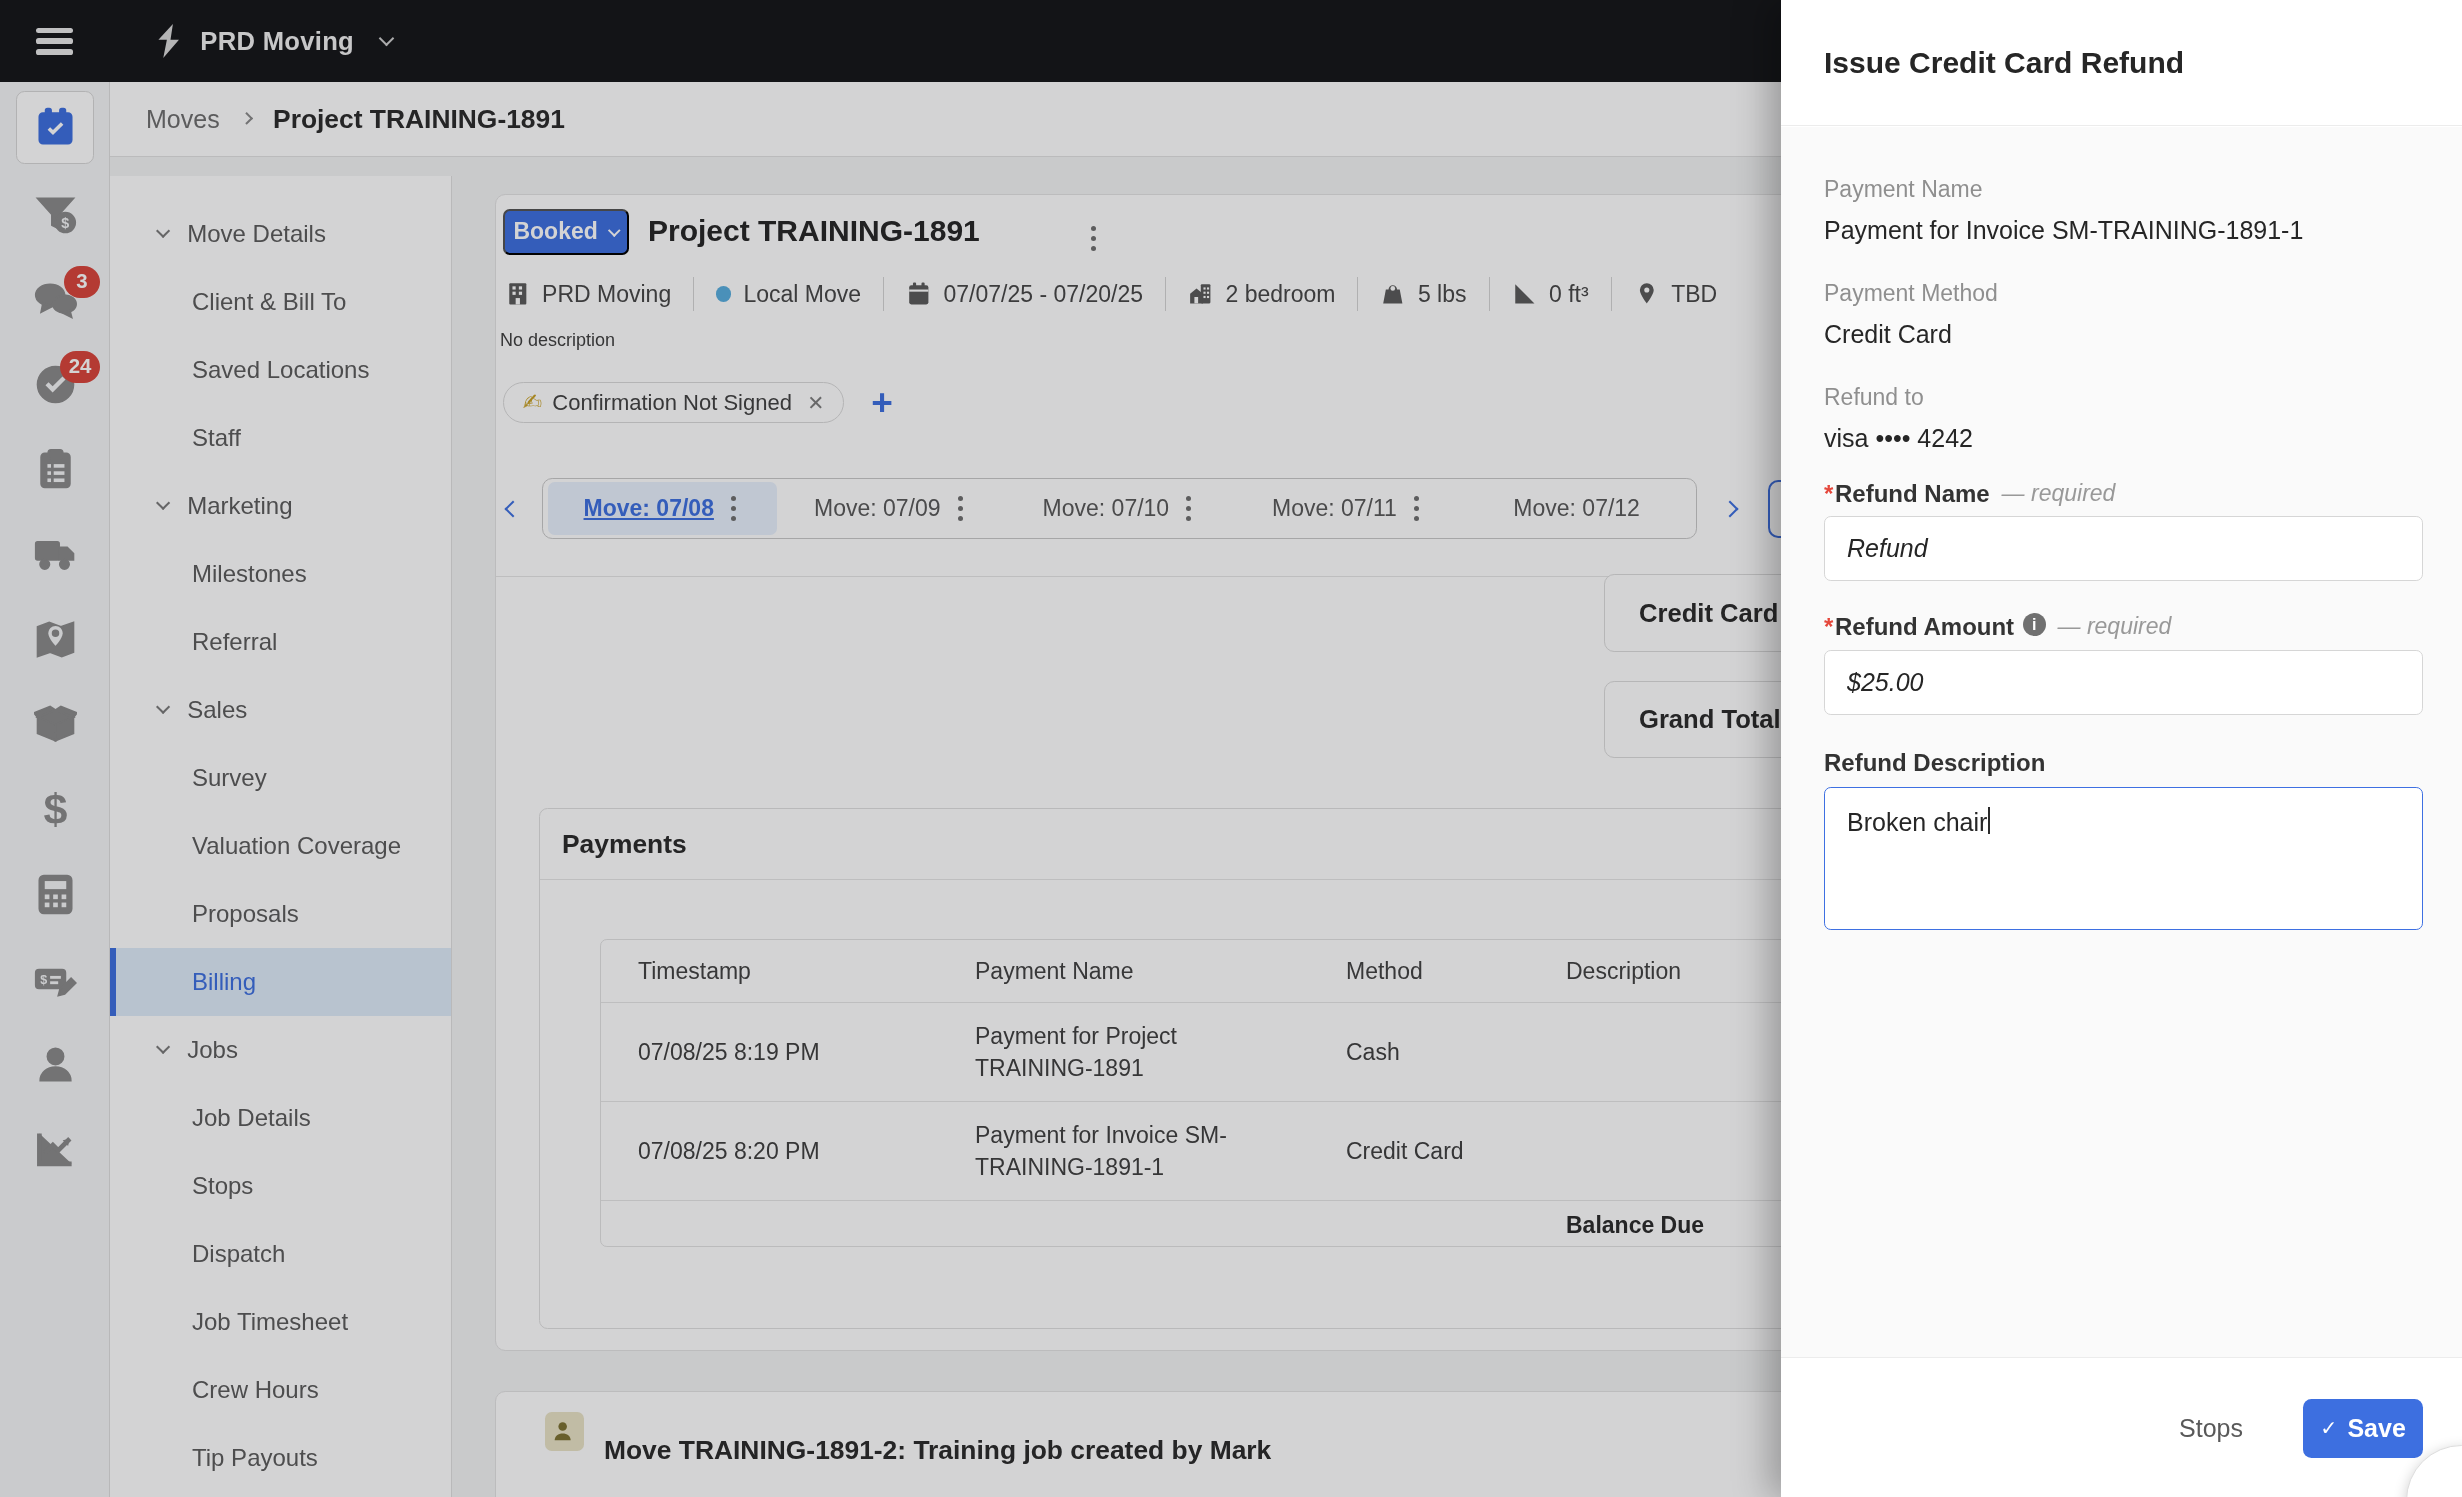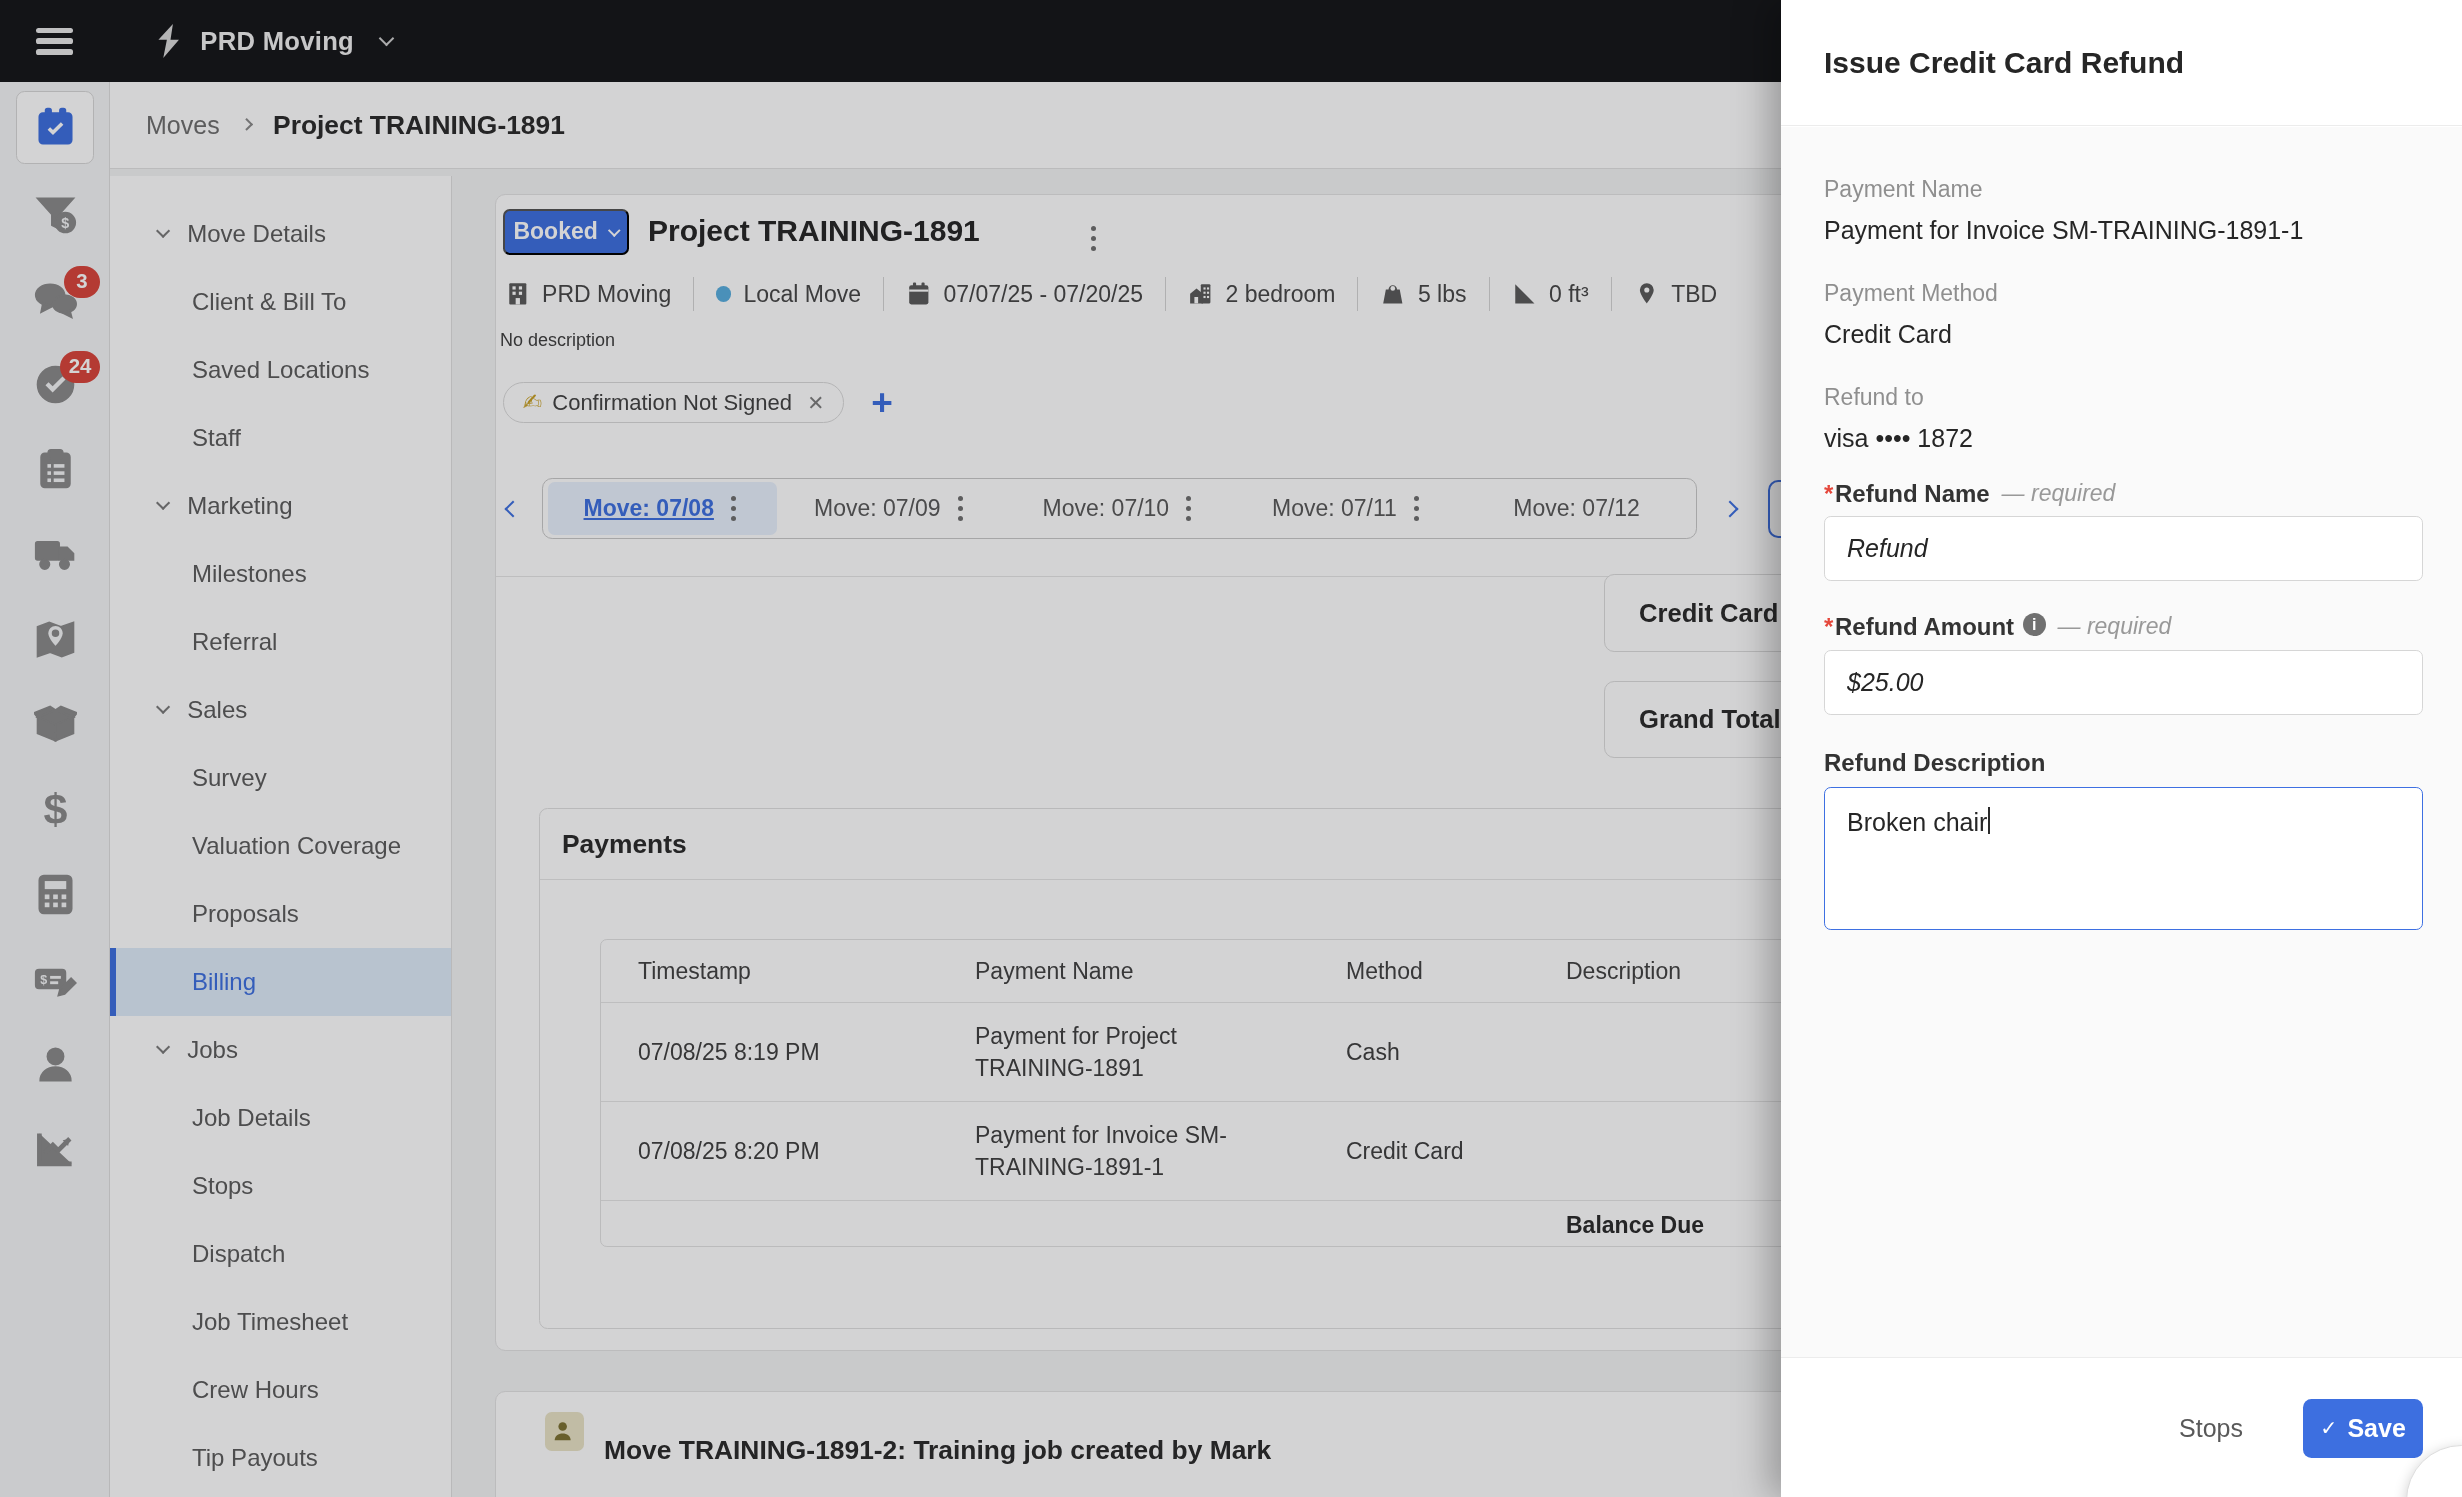--- a/index.html
+++ b/index.html
@@ -18,21 +18,21 @@
   
   .rail { position:absolute; left:0; top:82px; width:110px; bottom:0; background:#f5f6f7; border-right:0.9px solid #dfdfdf; z-index:5; }
   .rail-item { position:relative; width:110px; height:85px; display:flex; align-items:center; justify-content:center; cursor:pointer; }
   .rail-item svg { width:43px; height:43px; fill:#8a8a8a; stroke:#8a8a8a; }
   .rail-item.active { height:90px; }
   .rail-active-box { width:78px; height:73px; background:#fff; border:0.9px solid #d7d7d7; border-radius:8.5px; display:flex; align-items:center; justify-content:center; }
   .rail-item.active svg { fill:#3d6fe0; stroke:#3d6fe0; }
   .badge { position:absolute; top:8.5px; right:10.2px; min-width:36px; height:32px; padding:0 8.5px; background:#d9453b; color:#fff; font-size:20.4px; font-weight:700; border-radius:17px; display:flex; align-items:center; justify-content:center; }
 
   
-  .crumbbar { position:absolute; left:110px; top:82px; right:0; height:87px; background:#fff; border-bottom:0.9px solid #e2e2e2; display:flex; align-items:center; padding-left:36px; z-index:4; }
+  .crumbbar { position:absolute; left:110px; top:82px; right:0; height:75px; background:#fff; border-bottom:0.9px solid #e2e2e2; display:flex; align-items:center; padding-left:36px; z-index:4; }
   .crumb-parent { font-size:25px; color:#6e6e6e; cursor:pointer; }
   .crumb-sep { width:9.4px; height:9.4px; border-right:2.6px solid #8a8a8a; border-top:2.6px solid #8a8a8a; transform:rotate(45deg); margin:0 22px; }
   .crumb-current { font-size:26.4px; font-weight:700; color:#2b2b2b; }
 
   
   .sidenav { position:absolute; left:110px; top:176px; width:342px; bottom:0; background:#fff; border-right:0.9px solid #e0e0e0; padding-top:24px; z-index:4; }
   .nav-item { height:68px; display:flex; align-items:center; font-size:24px; color:#5c5c5c; cursor:pointer; position:relative; }
   .nav-item.section { padding-left:48px; gap:19px; }
   .nav-item.child { padding-left:82px; }
   .nav-chev { width:10.2px; height:10.2px; border-right:2.6px solid #7a7a7a; border-bottom:2.6px solid #7a7a7a; transform:rotate(45deg); margin-top:-5.1px; }
@@ -524,21 +524,21 @@
       <h1 class="drawer-title">Issue Credit Card Refund</h1>
     </div>
     <div class="drawer-body">
       <div class="ro-label mt-first">Payment Name</div>
       <div class="ro-value">Payment for Invoice SM-TRAINING-1891-1</div>
 
       <div class="ro-label mt-group">Payment Method</div>
       <div class="ro-value">Credit Card</div>
 
       <div class="ro-label mt-group">Refund to</div>
-      <div class="ro-value">visa •••• 1872</div>
+      <div class="ro-value">visa •••• 4242</div>
 
       <div class="field-label">
         <span><span class="req-star">*</span><span>Refund Name</span></span>
         <span class="req-suffix">— required</span>
       </div>
       <input class="text-input" type="text" value="Refund" style="">
 
       <div class="field-label" style="margin-top:32px">
         <span><span class="req-star">*</span><span>Refund Amount</span></span>
         <span class="info-icon">i</span>

